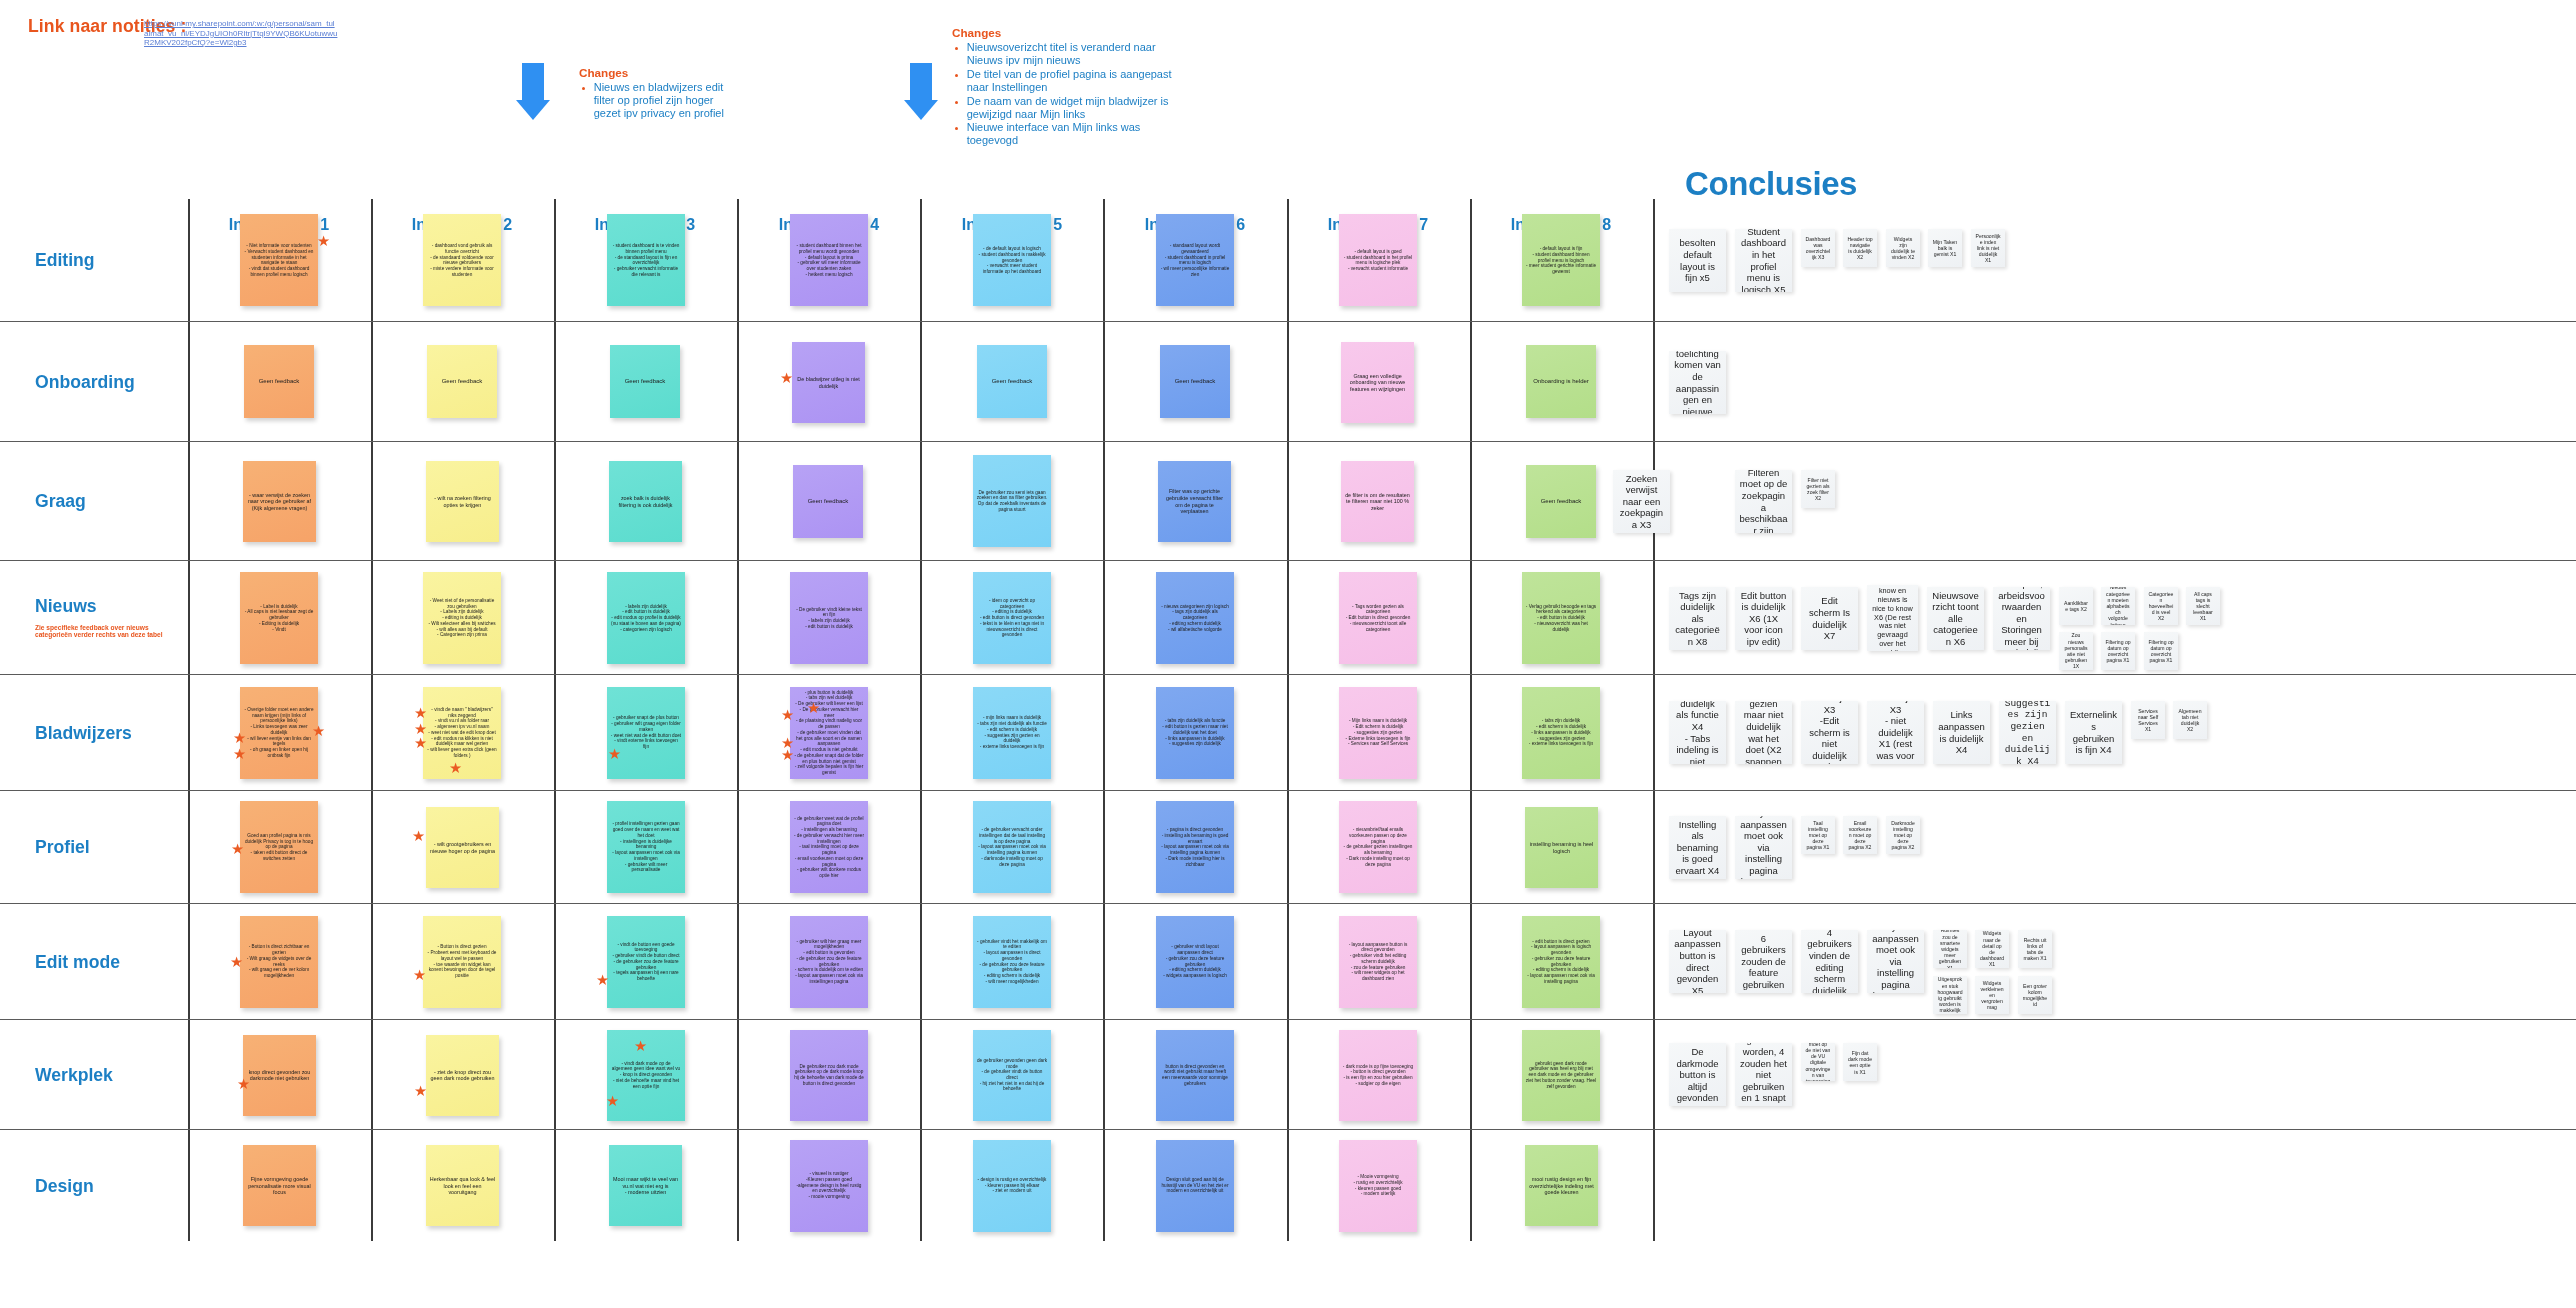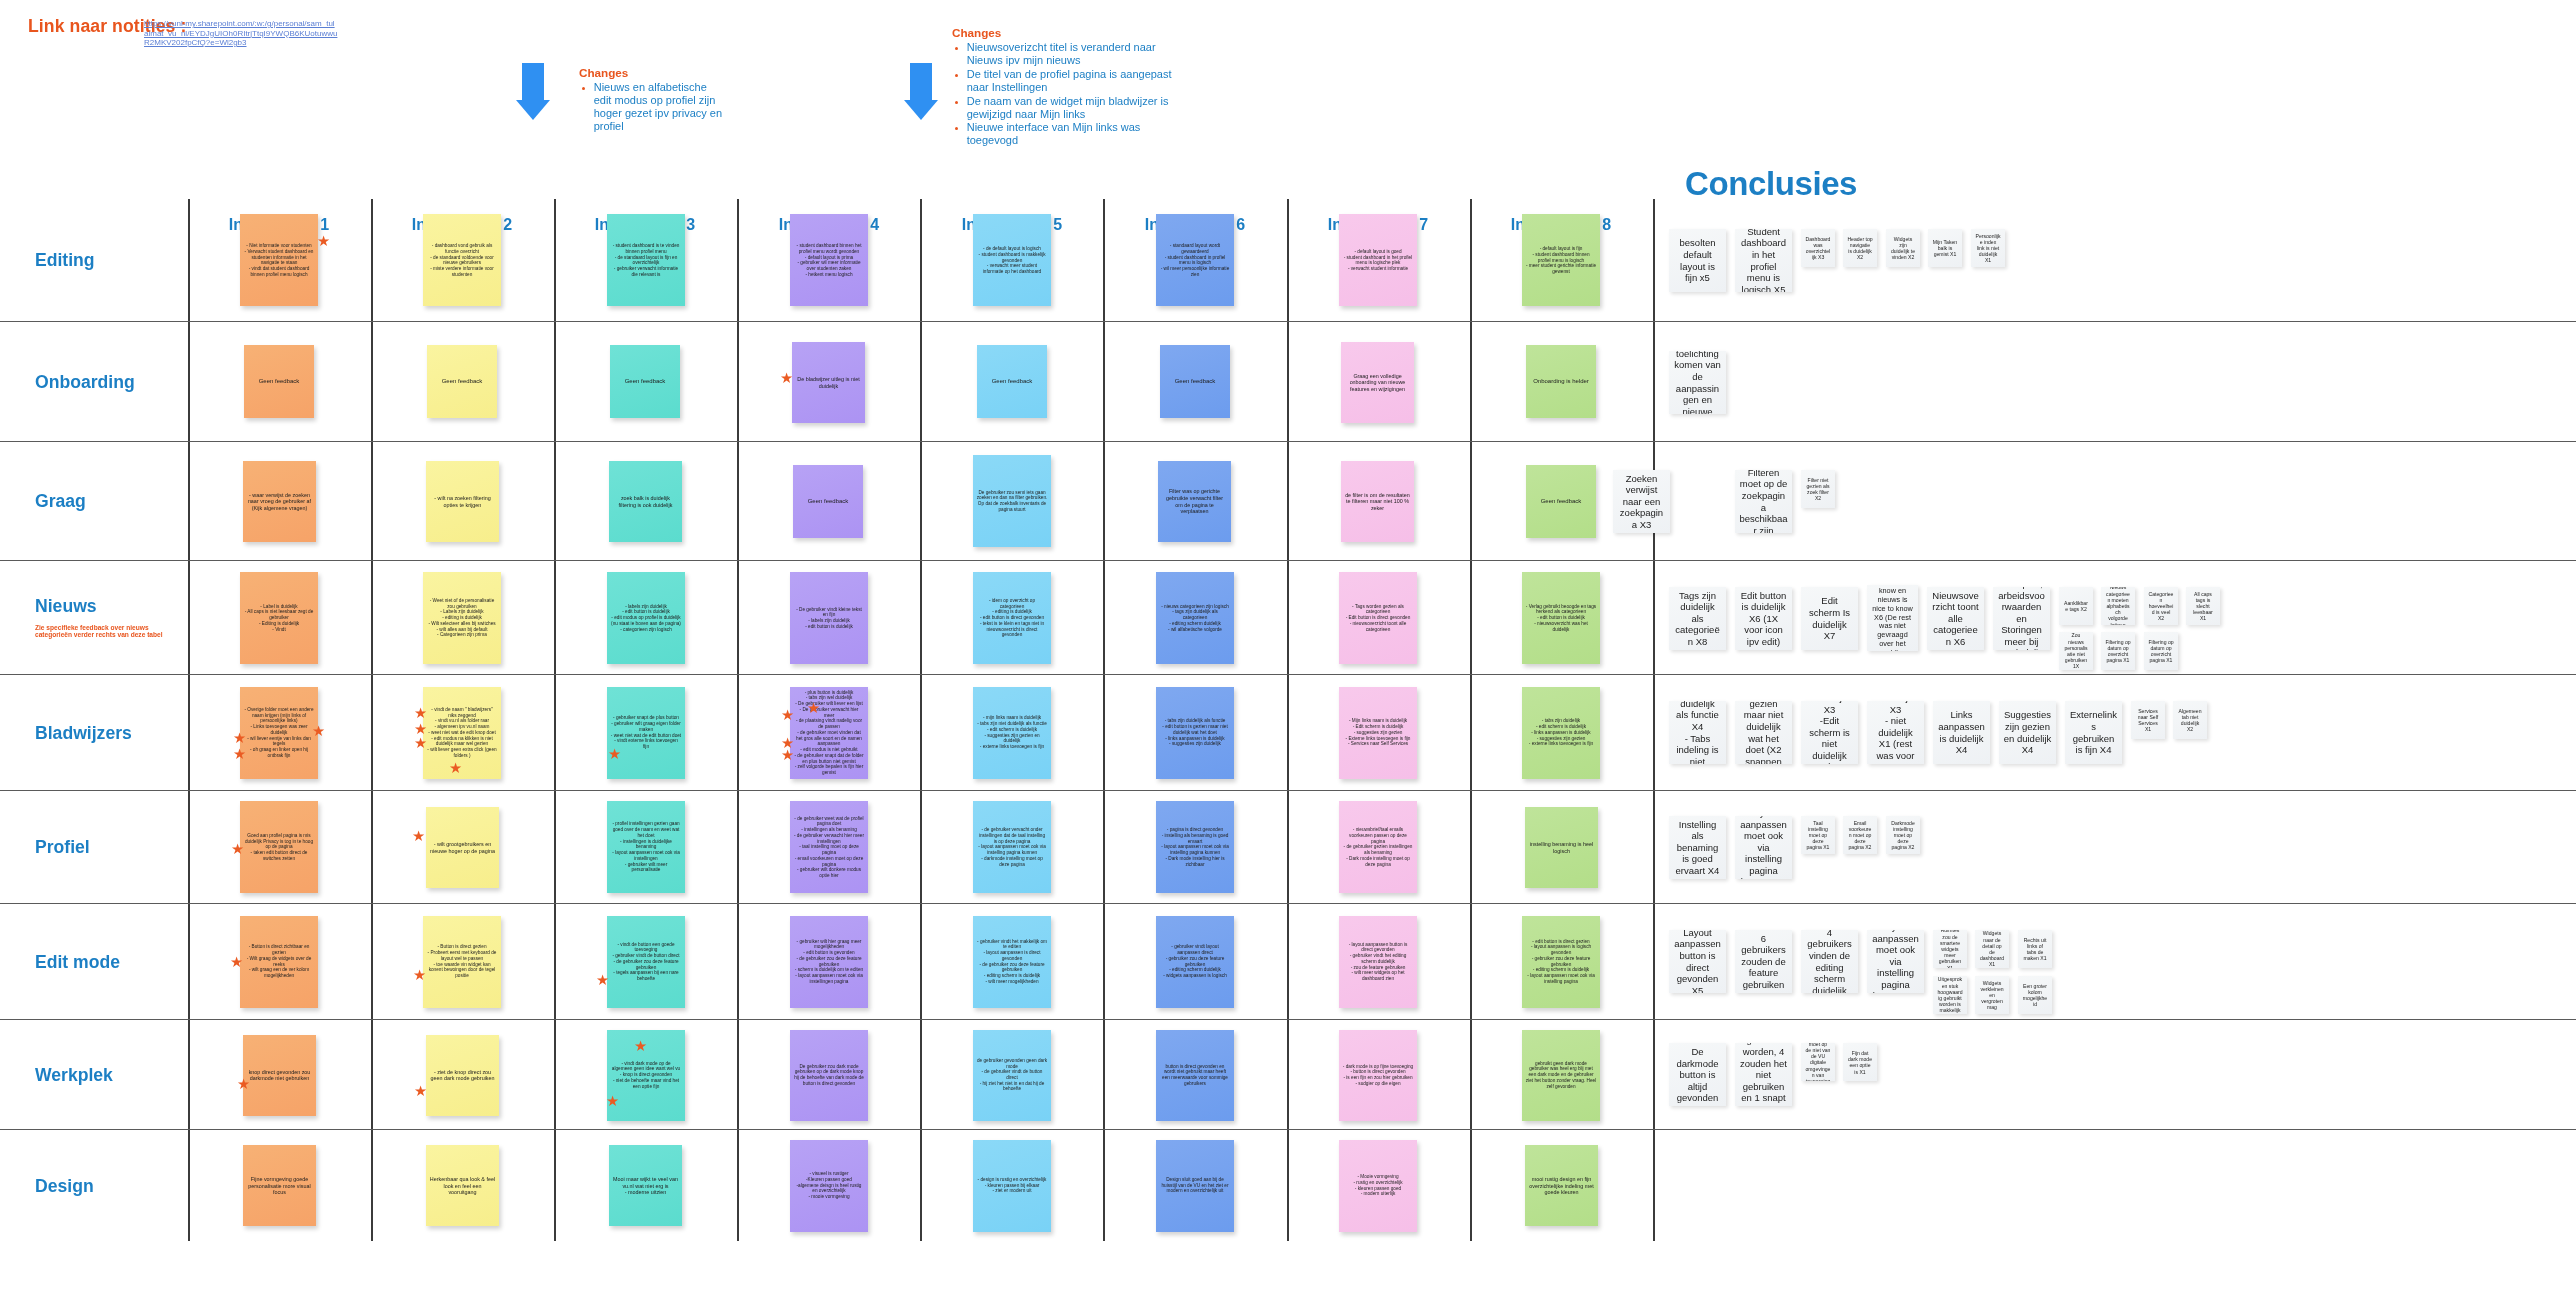--- a/index.html
+++ b/index.html
@@ -112,21 +112,21 @@
   <a class="link-url">https://vunl-my.sharepoint.com/:w:/g/personal/sam_tulaimat_vu_nl/EYDJgUIOh0RItrjTtqI9YWQB6KUotuwwuR2MKV202fpCfQ?e=Wl2gb3</a>
 
   <div class="arrow" style="left:515px;top:63px;">
     <div class="shaft" style="height:37px;"></div>
     <div class="head"></div>
   </div>
 
   <div class="changes-block" style="left:579px;top:66px;width:147px;">
     <div class="changes-title">Changes</div>
     <ul class="changes-list">
-      <li>Nieuws en alfabetische edit modus op profiel zijn hoger gezet ipv privacy en profiel</li>
+      <li>Nieuws en bladwijzers edit filter op profiel zijn hoger gezet ipv privacy en profiel</li>
     </ul>
   </div>
 
   <div class="arrow" style="left:903px;top:63px;">
     <div class="shaft" style="height:37px;"></div>
     <div class="head"></div>
   </div>
 
   <div class="changes-block" style="left:952px;top:26px;width:227px;">
     <div class="changes-title">Changes</div>
@@ -504,21 +504,21 @@
 -Edit scherm is niet duidelijk X2 (rest geen mening)</span>
         </div>
         <div class="ccard" style="width: 57px; font-size: 9.5px; height: 63px; left: 1867px; top: 26px;">
           <span style="white-space: pre-line;">Mijn links naam is duidelijk X3
 - niet duidelijk X1 (rest was voor naam aanpassing)</span>
         </div>
         <div class="ccard" style="width: 57px; font-size: 9.5px; height: 63px; left: 1933px; top: 26px;">
           <span style="white-space: pre-line;">Links aanpassen is duidelijk X4</span>
         </div>
         <div class="ccard" style="width: 57px; font-size: 9.5px; height: 63px; left: 1999px; top: 26px;">
-          <span style="white-space: pre-line;">Suggesties zijn gezien en duidelijk X4</span>
+          <span style="white-space: pre-line; font-family: Liberation Mono, monospace;">Suggesties zijn gezien en duidelijk X4</span>
         </div>
         <div class="ccard" style="width: 57px; font-size: 9.5px; height: 63px; left: 2065px; top: 26px;">
           <span style="white-space: pre-line;">Externelinks gebruiken is fijn X4</span>
         </div>
         <div class="ccard" style="width: 34px; font-size: 5.1px; height: 38px; left: 2131px; top: 26px;">
           <span style="white-space: pre-line;">Services naar Self Services X1</span>
         </div>
         <div class="ccard" style="width: 34px; font-size: 5.1px; height: 38px; left: 2173px; top: 26px;">
           <span style="white-space: pre-line;">Algemeen tab niet duidelijk X2</span>
         </div>

